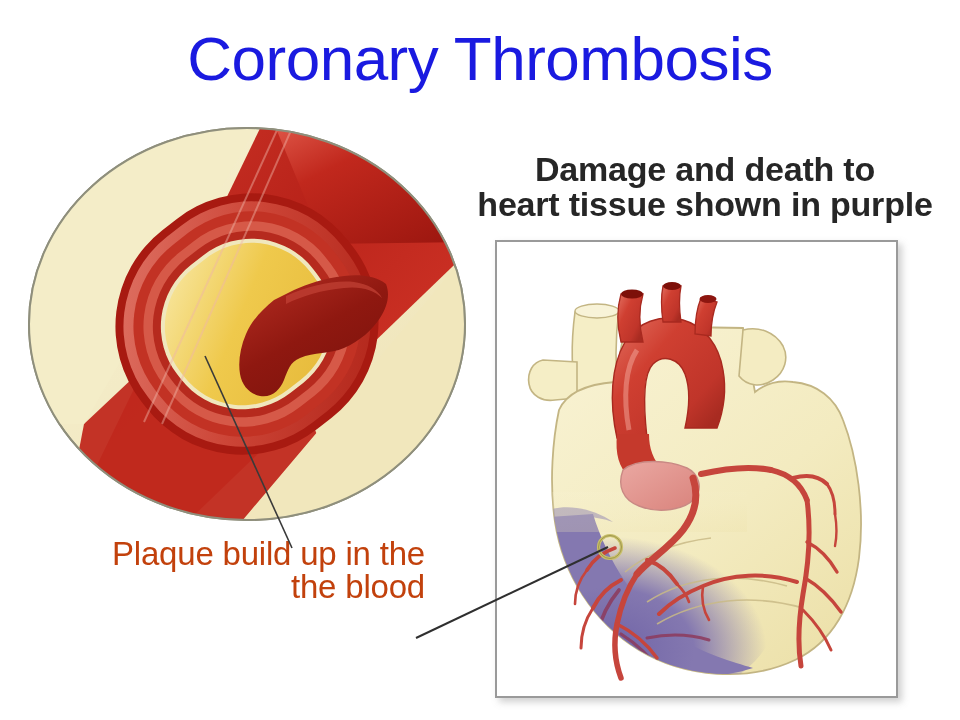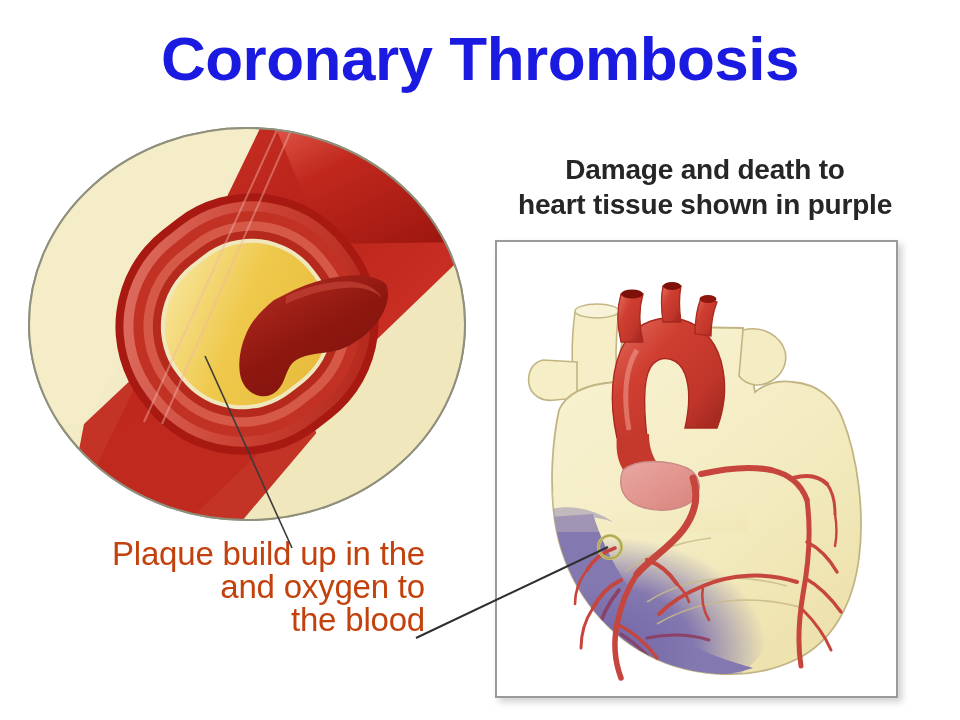--- a/index.html
+++ b/index.html
@@ -20,21 +20,21 @@
   }
 
   
   #title {
     position: absolute;
     left: 0;
     top: 26px;
     width: 960px;
     text-align: center;
     font-size: 62px;
-    font-weight: bold;
+    font-weight: normal;
     letter-spacing: -0.5px;
     color: #1a1ae0;
     line-height: 1.05;
     white-space: nowrap;
   }
 
   
   #artery-figure {
     position: absolute;
     left: 24px;
@@ -58,21 +58,21 @@
   }
   #artery-caption .ln { display: block; white-space: nowrap; }
 
   
   #heart-caption {
     position: absolute;
     left: 460px;
     top: 152px;
     width: 490px;
     text-align: center;
-    font-size: 28px;
+    font-size: 34px;
     font-weight: 600;
     line-height: 35px;
     color: #262626;
     letter-spacing: -0.2px;
   }
   #heart-caption .ln { display: block; white-space: nowrap; }
 
   #heart-box {
     position: absolute;
     left: 495px;
@@ -200,21 +200,20 @@
           <path d="M 272 -5 L 138 300"></path>
         </g>
       </g>
 
       <ellipse cx="223" cy="200" rx="218" ry="196" fill="none" stroke="#8f8f7c" stroke-width="2"></ellipse>
     </svg>
   </div>
 
   <div id="artery-caption">
     <span class="ln">Plaque build up in the</span>
-    <span class="ln">and oxygen to</span>
     <span class="ln">the blood</span>
   </div>
 
   <div id="heart-caption">
     <span class="ln">Damage and death to</span>
     <span class="ln">heart tissue shown in purple</span>
   </div>
 
   <div id="heart-box">
     <div id="heart-figure">

